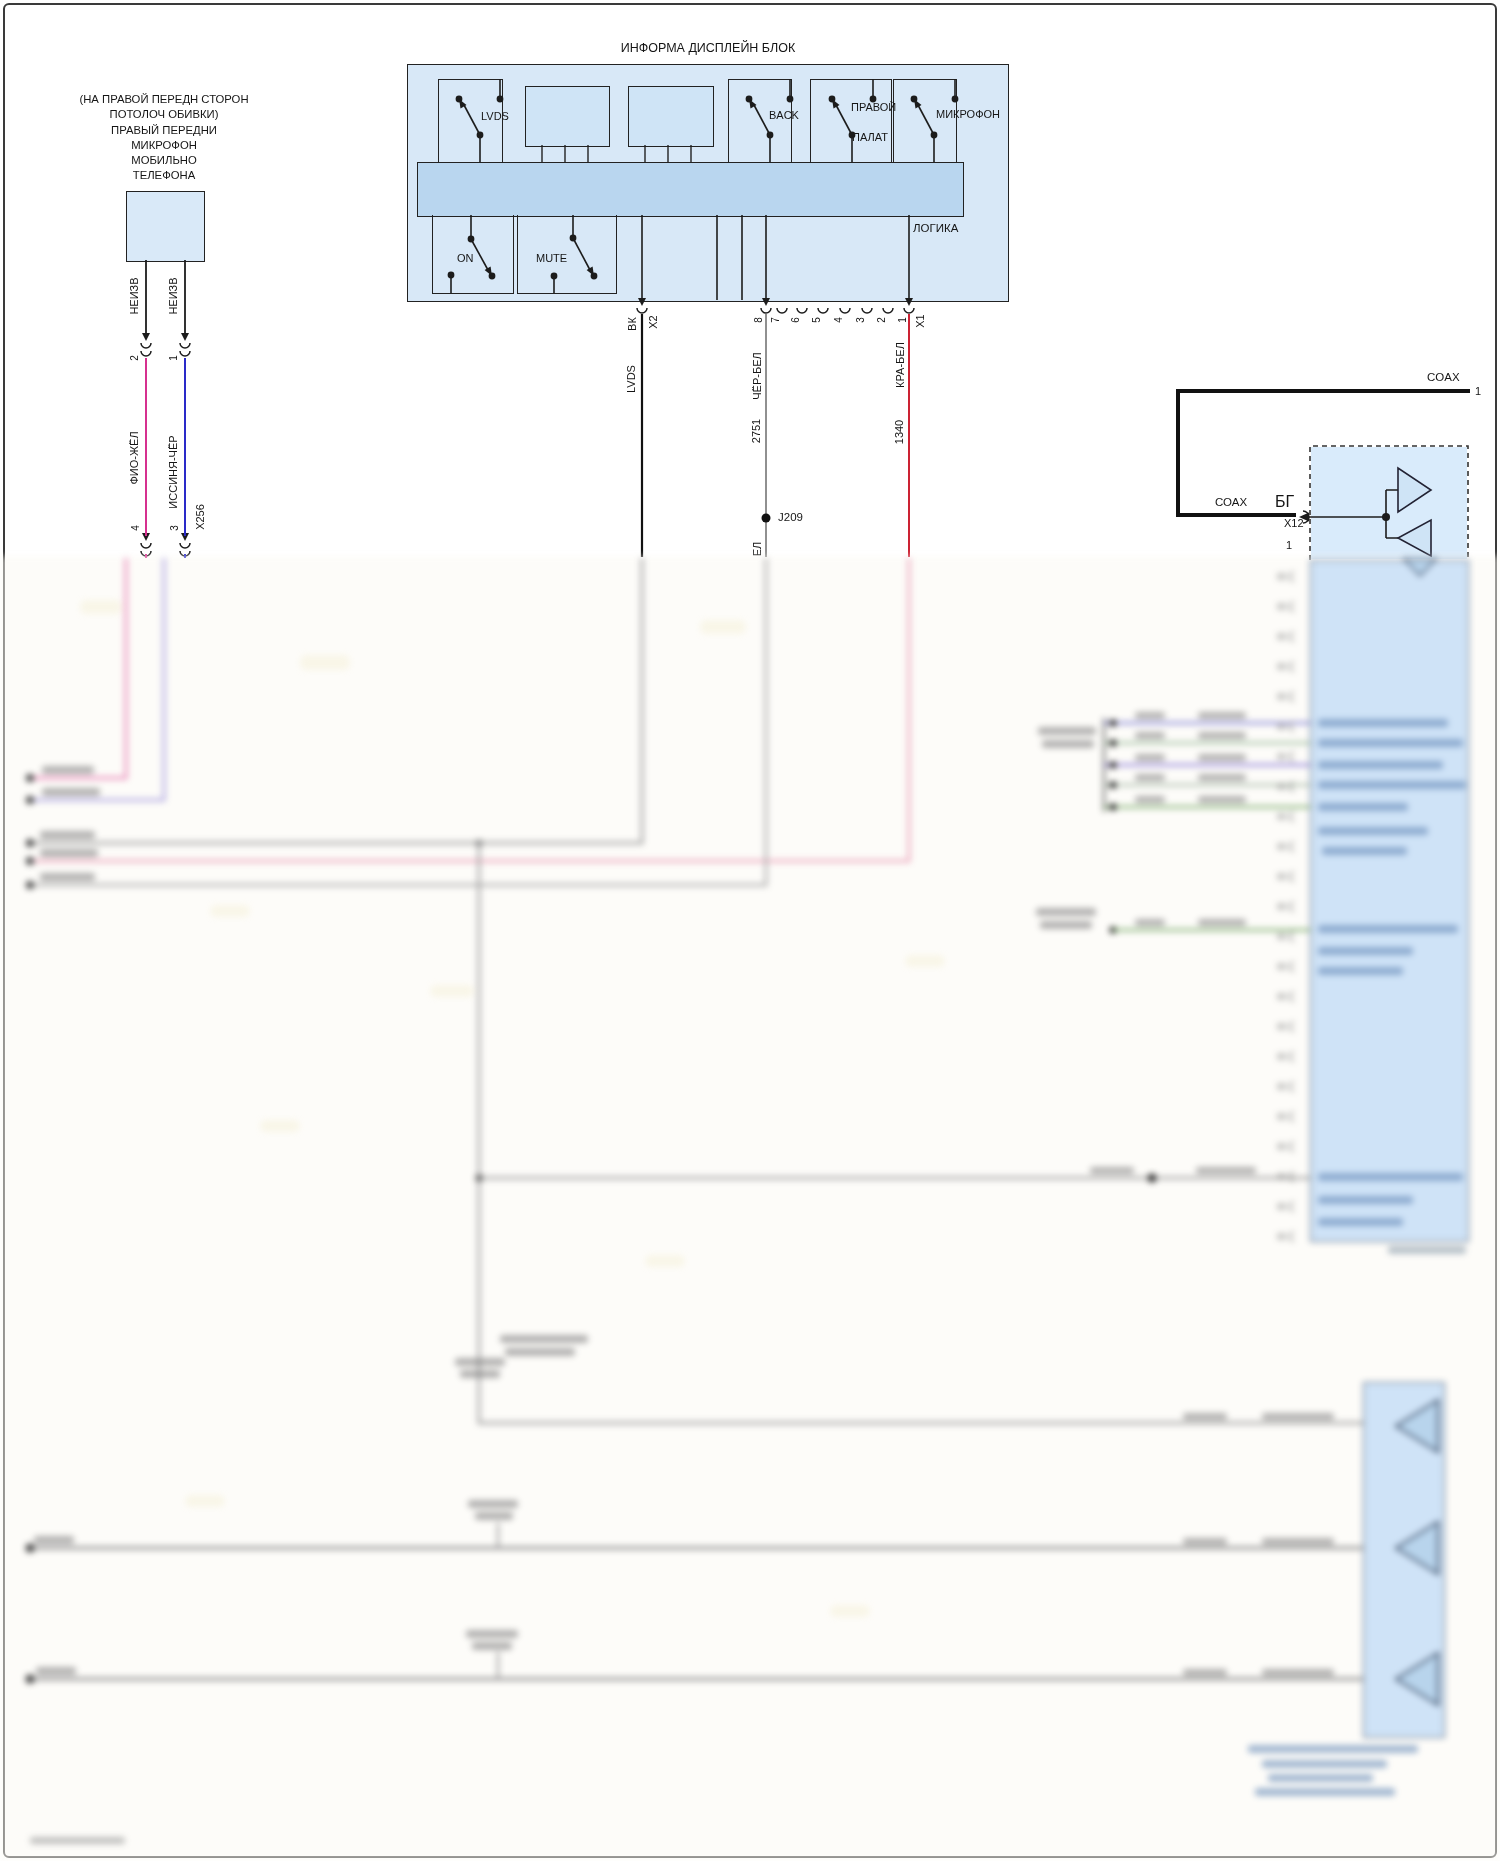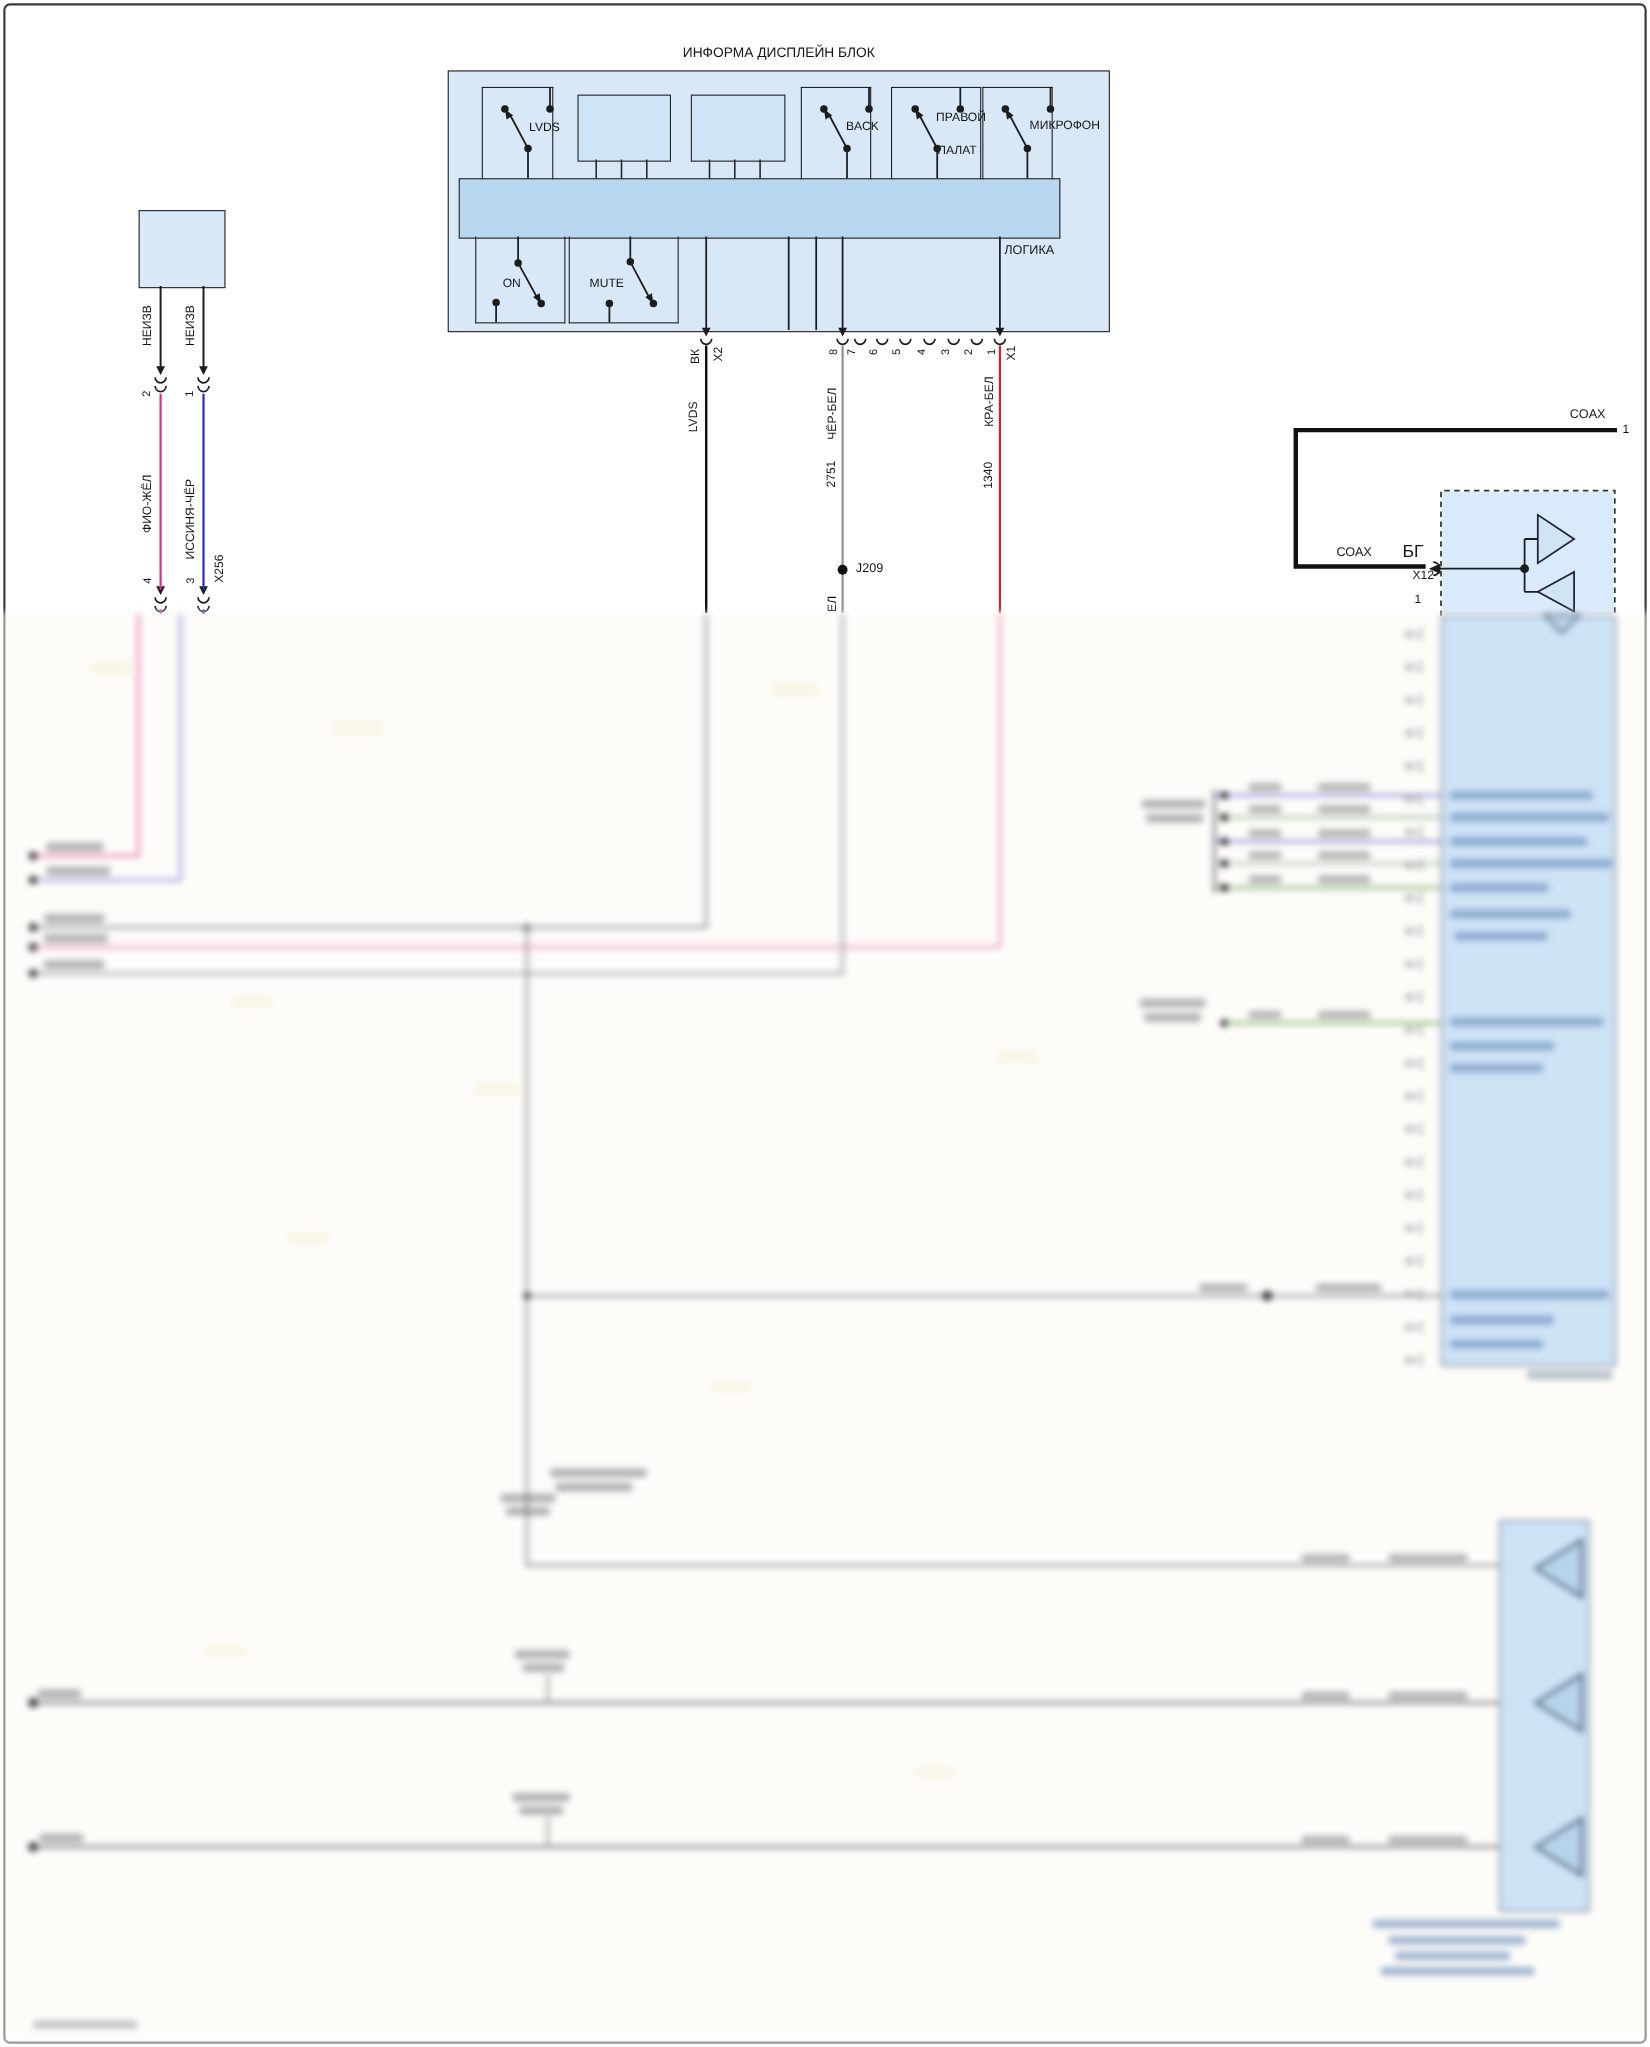--- a/index.html
+++ b/index.html
@@ -19,20 +19,28 @@
   .tb{background:#5a7fb0;opacity:.55;height:8px;}
   .gb{background:#6a6a6a;opacity:.5;height:8px;}
   .noise{background:#f6f1d8;opacity:.5;border-radius:6px;}
 </style>
 </head>
 <body>
 
 <div class="page">
   <div class="pborder"></div>
 
+  <div class="note" style="left:55px;top:92px;width:218px;">
+    <div>(НА ПРАВОЙ ПЕРЕДН СТОРОН</div>
+    <div>ПОТОЛОЧ ОБИВКИ)</div>
+    <div>ПРАВЫЙ ПЕРЕДНИ</div>
+    <div>МИКРОФОН</div>
+    <div>МОБИЛЬНО</div>
+    <div>ТЕЛЕФОНА</div>
+  </div>
   <div class="box" style="left:126px;top:191px;width:77px;height:69px;background:#d9e9f8;"></div>
 
   <div class="v" style="left:134px;top:296px;">НЕИЗВ</div>
   <div class="v" style="left:173px;top:296px;">НЕИЗВ</div>
   <div class="v vs" style="left:134px;top:358px;">2</div>
   <div class="v vs" style="left:173px;top:358px;">1</div>
 
   <div class="v" style="left:134px;top:458px;">ФИО-ЖЁЛ</div>
   <div class="v" style="left:173px;top:472px;">ИССИНЯ-ЧЁР</div>
   <div class="v vs" style="left:135px;top:528px;">4</div>

